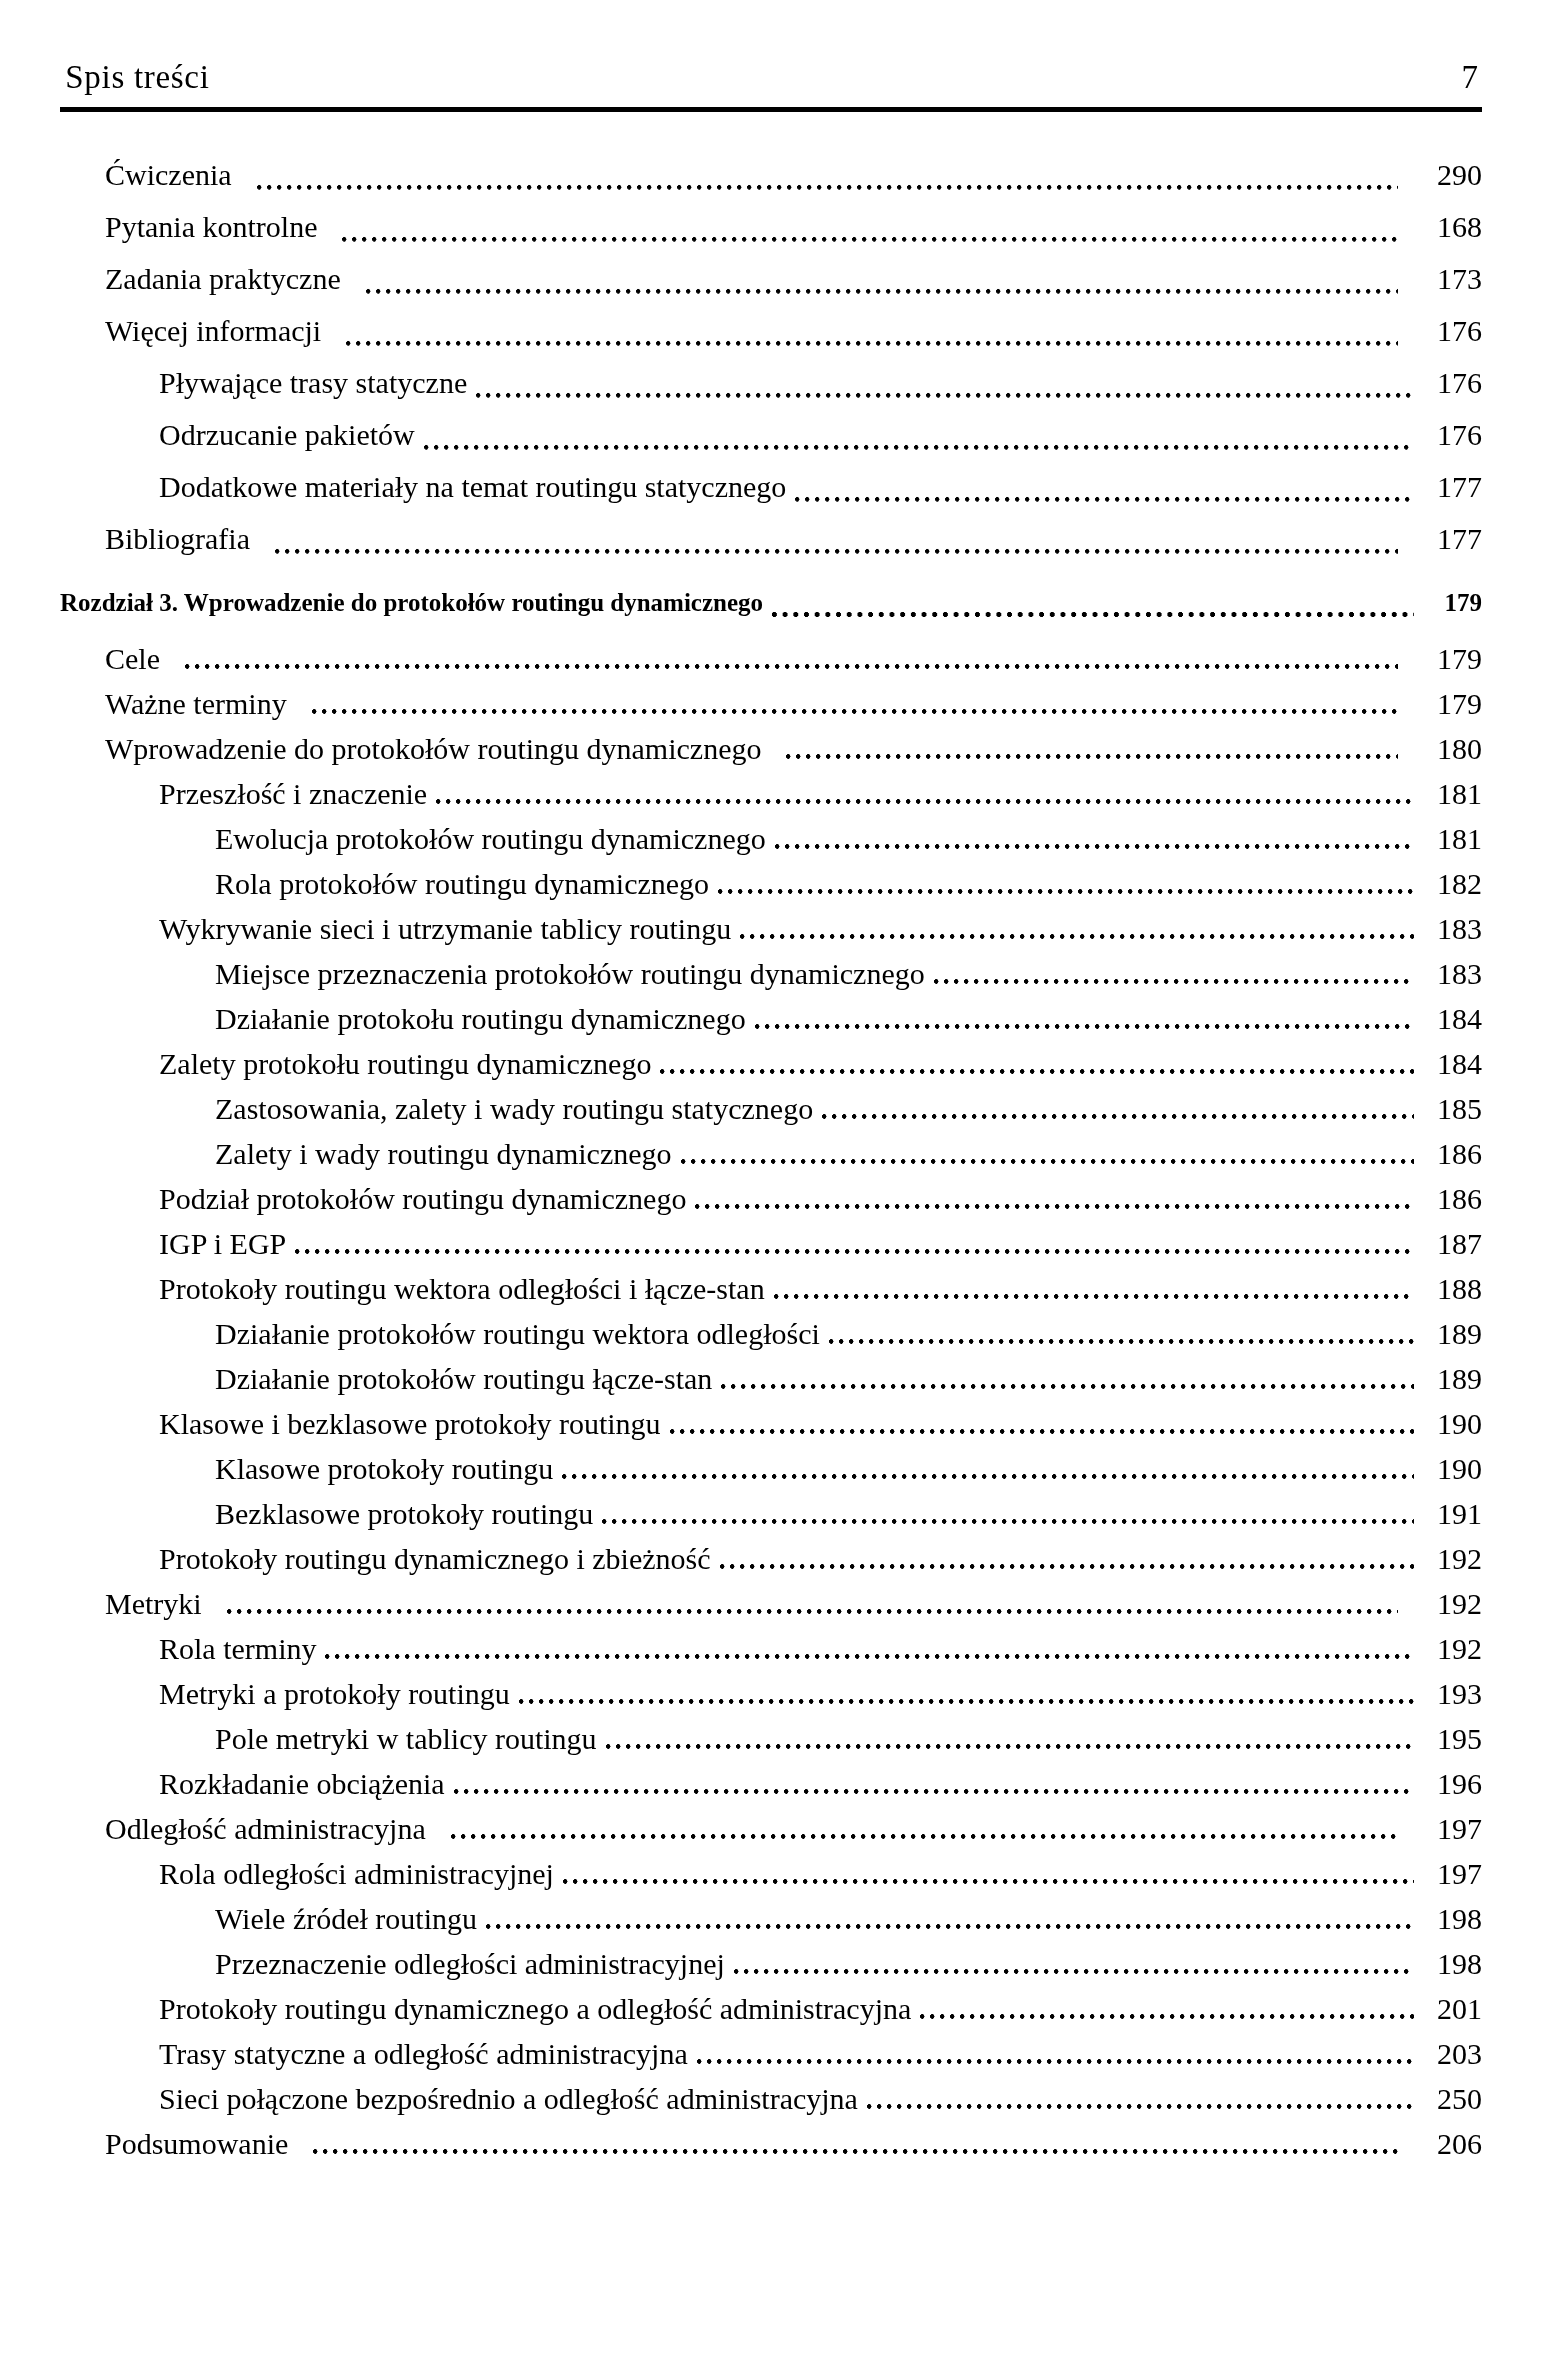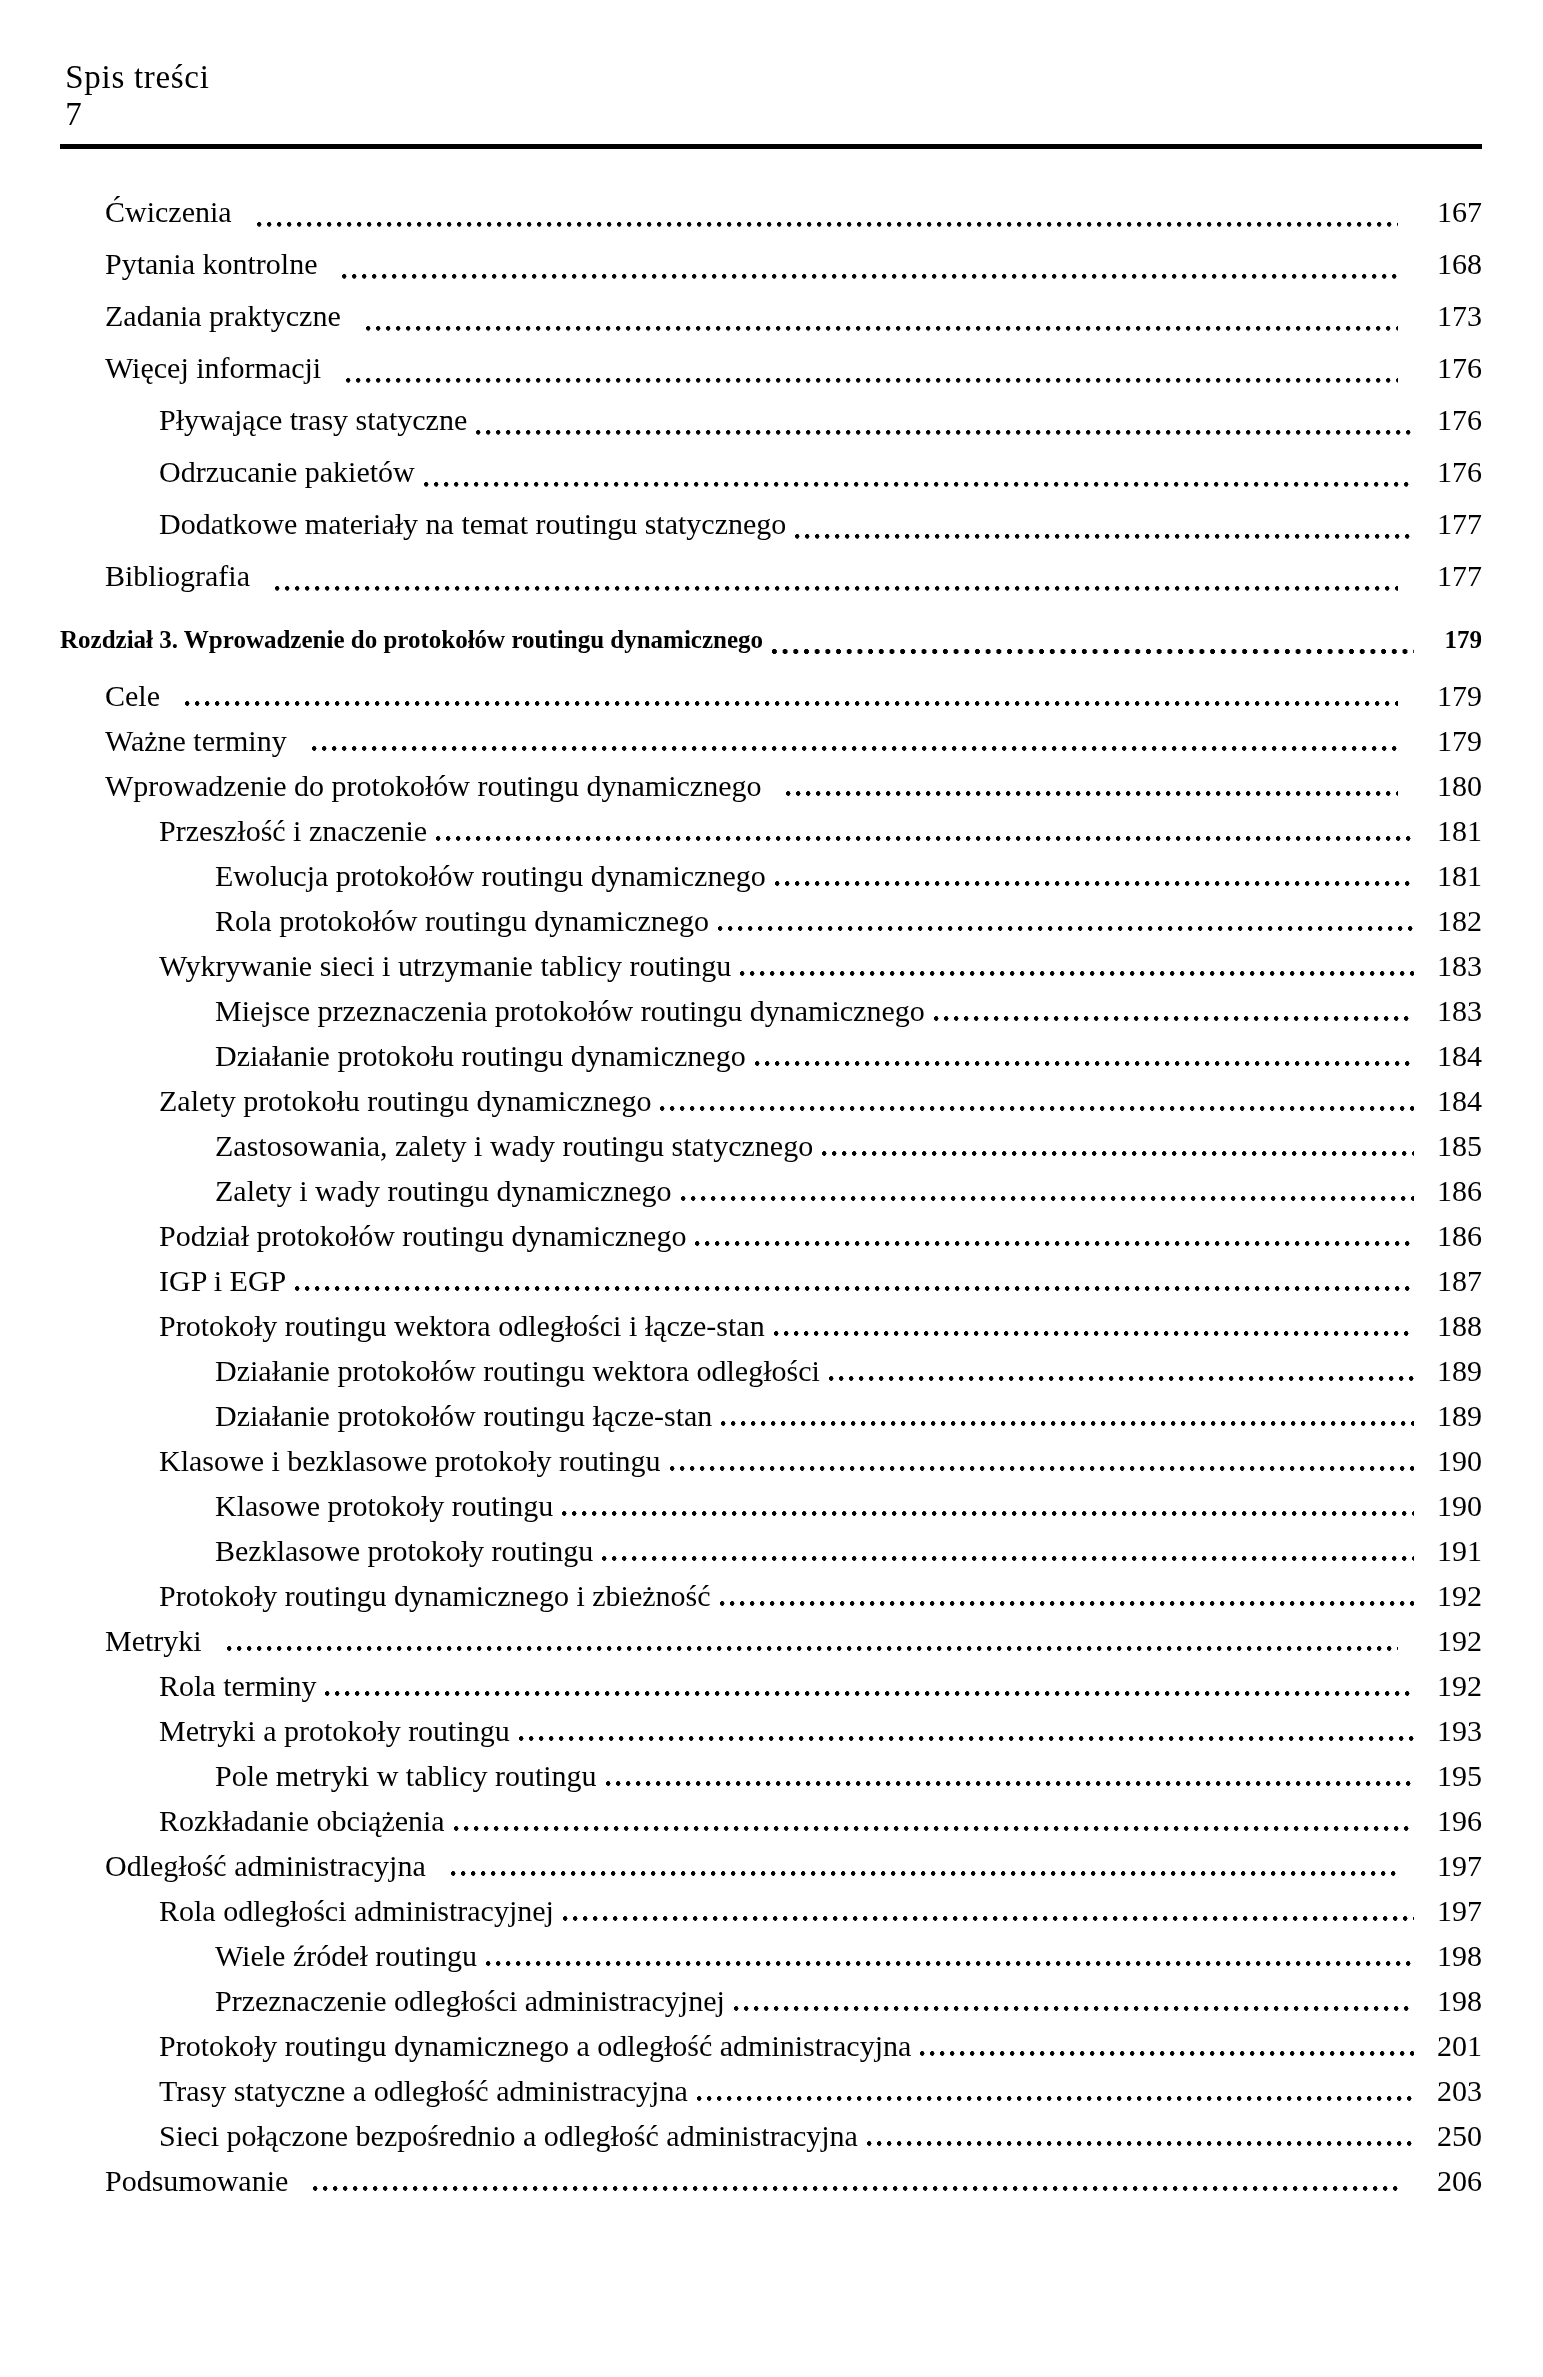--- a/index.html
+++ b/index.html
@@ -19,21 +19,20 @@
     position: absolute;
     inset: 0;
     padding: 59px 61px 0 60px;
     box-sizing: border-box;
   }
   .page-header {
     display: flex;
     justify-content: space-between;
     align-items: baseline;
     padding: 0 4px 0 5.3px;
-    flex-direction: column;
   }
   .page-title {
     font-size: 33px;
     letter-spacing: 0.7px;
   }
   .page-number {
     font-size: 33px;
   }
   .header-rule {
     height: 5.3px;
@@ -90,21 +89,21 @@
 <div class="page">
   <div class="page-header">
     <span class="page-title">Spis treści</span>
     <span class="page-number">7</span>
   </div>
   <div class="header-rule"></div>
   <div class="toc" id="toc">
       <div class="row top lvl1">
     <span class="label">Ćwiczenia</span>
     <span class="leader"></span>
-    <span class="pg">167</span>
+    <span class="pg">290</span>
   </div>
       <div class="row top lvl1">
     <span class="label">Pytania kontrolne</span>
     <span class="leader"></span>
     <span class="pg">168</span>
   </div>
       <div class="row top lvl1">
     <span class="label">Zadania praktyczne</span>
     <span class="leader"></span>
     <span class="pg">173</span>

